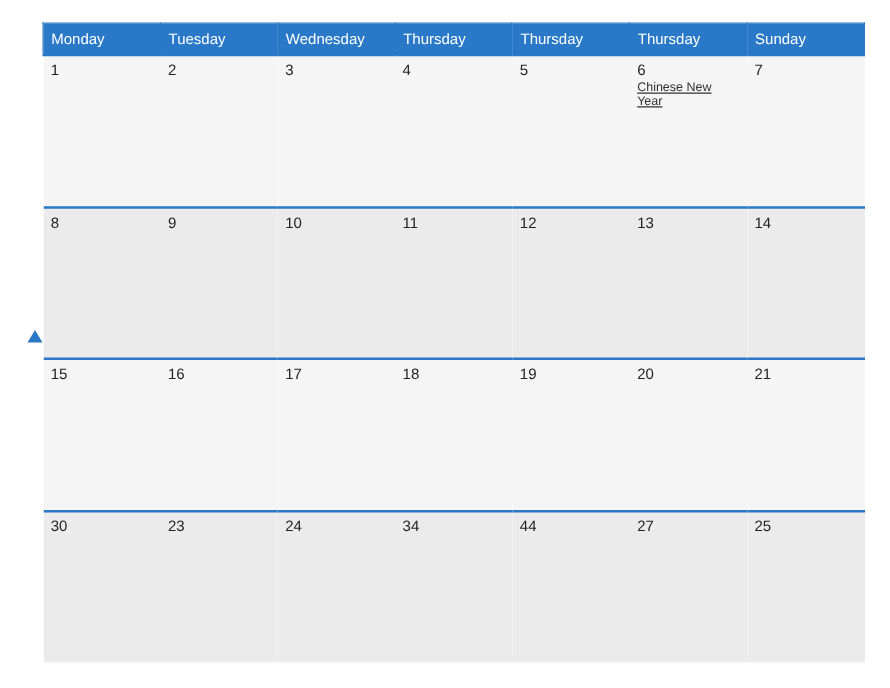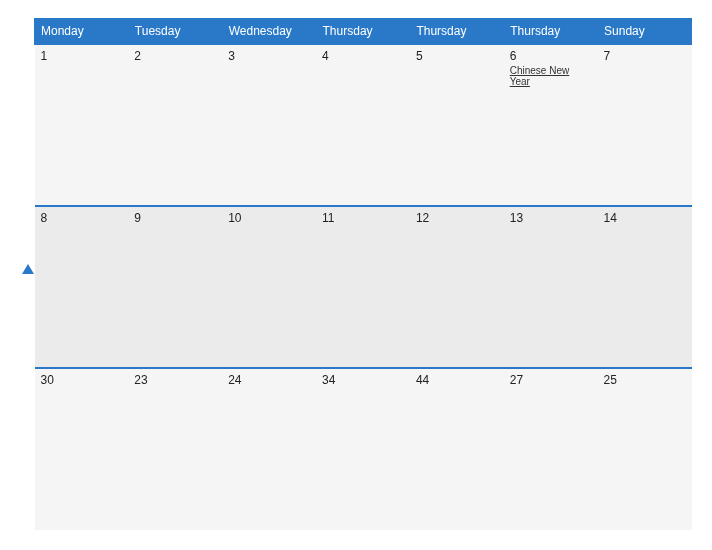--- a/index.html
+++ b/index.html
@@ -200,20 +200,43 @@
           </td>
           <td>
             <span class="day-number">13</span>
           </td>
           <td>
             <span class="day-number">14</span>
           </td>
         </tr>
         <tr>
           <td>
+            <span class="day-number">15</span>
+          </td>
+          <td>
+            <span class="day-number">16</span>
+          </td>
+          <td>
+            <span class="day-number">17</span>
+          </td>
+          <td>
+            <span class="day-number">18</span>
+          </td>
+          <td>
+            <span class="day-number">19</span>
+          </td>
+          <td>
+            <span class="day-number">20</span>
+          </td>
+          <td>
+            <span class="day-number">21</span>
+          </td>
+        </tr>
+        <tr>
+          <td>
             <span class="day-number">30</span>
           </td>
           <td>
             <span class="day-number">23</span>
           </td>
           <td>
             <span class="day-number">24</span>
           </td>
           <td>
             <span class="day-number">34</span>

